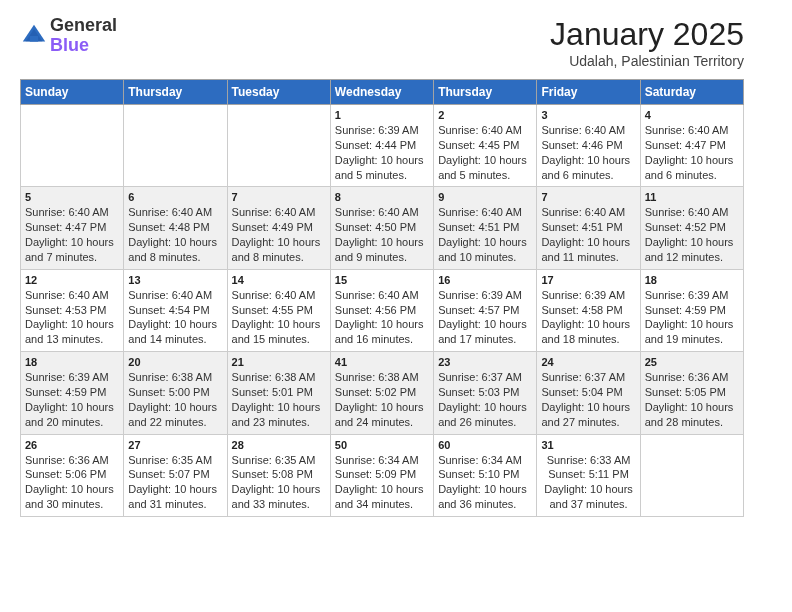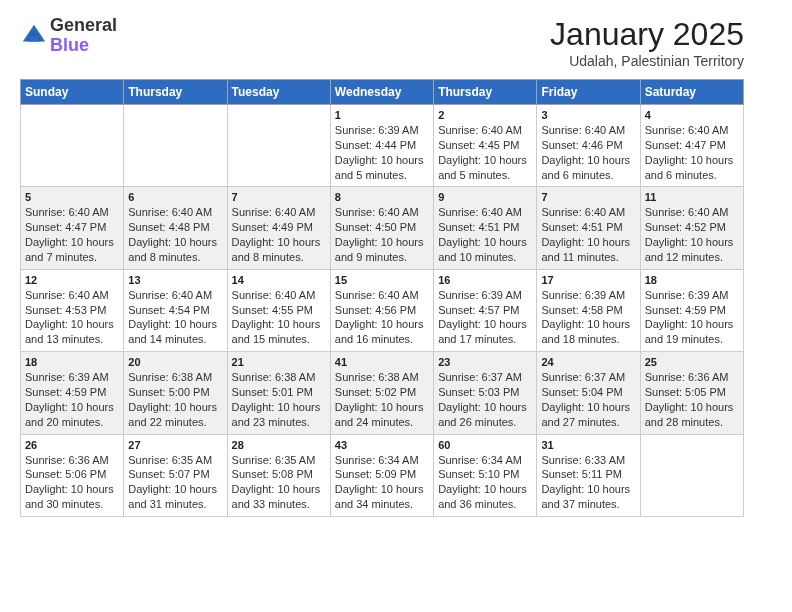--- a/index.html
+++ b/index.html
@@ -330,36 +330,36 @@
 and 31 minutes.</div>
           </td>
           <td>
             <span class="day-num">28</span>
             <div class="day-info" style="white-space: pre-line;">Sunrise: 6:35 AM
 Sunset: 5:08 PM
 Daylight: 10 hours
 and 33 minutes.</div>
           </td>
           <td>
-            <span class="day-num">43</span>
+            <span class="day-num">50</span>
             <div class="day-info" style="white-space: pre-line;">Sunrise: 6:34 AM
 Sunset: 5:09 PM
 Daylight: 10 hours
 and 34 minutes.</div>
           </td>
           <td>
             <span class="day-num">60</span>
             <div class="day-info" style="white-space: pre-line;">Sunrise: 6:34 AM
 Sunset: 5:10 PM
 Daylight: 10 hours
 and 36 minutes.</div>
           </td>
           <td>
             <span class="day-num">31</span>
-            <div class="day-info" style="white-space: pre-line;">Sunrise: 6:33 AM
+            <div class="day-info" style="white-space: pre-line; text-align: center;">Sunrise: 6:33 AM
 Sunset: 5:11 PM
 Daylight: 10 hours
 and 37 minutes.</div>
           </td>
           <td class="empty-cell"></td>
         </tr>
       </tbody>
   </table>
 </div>
 

